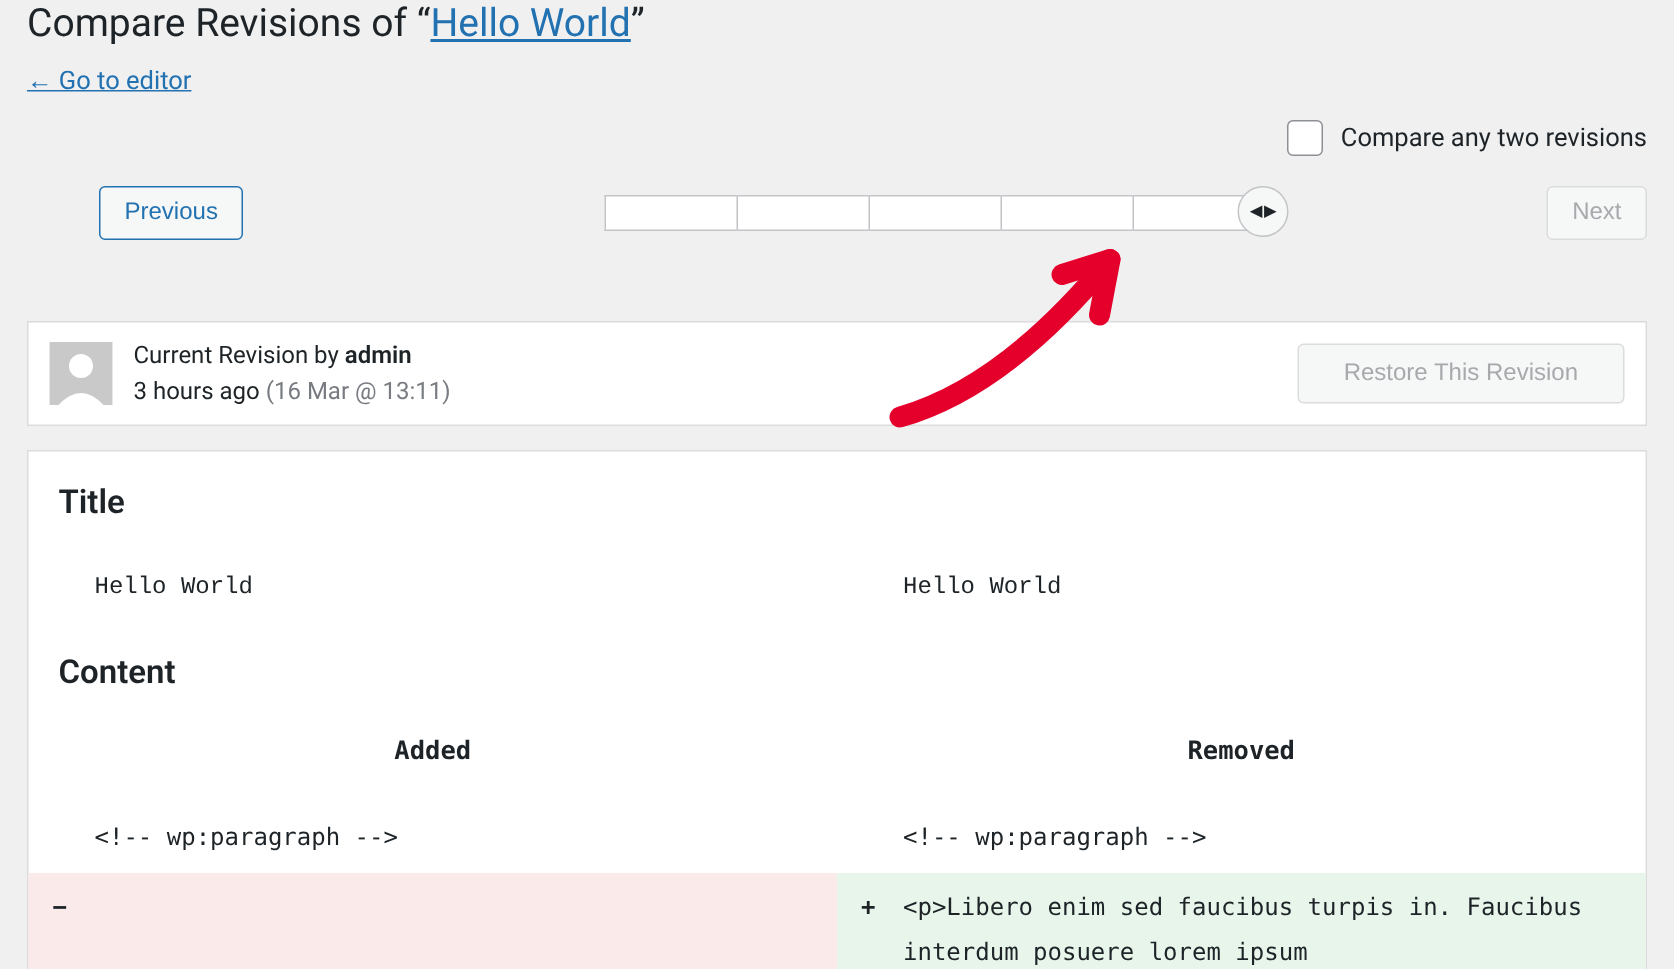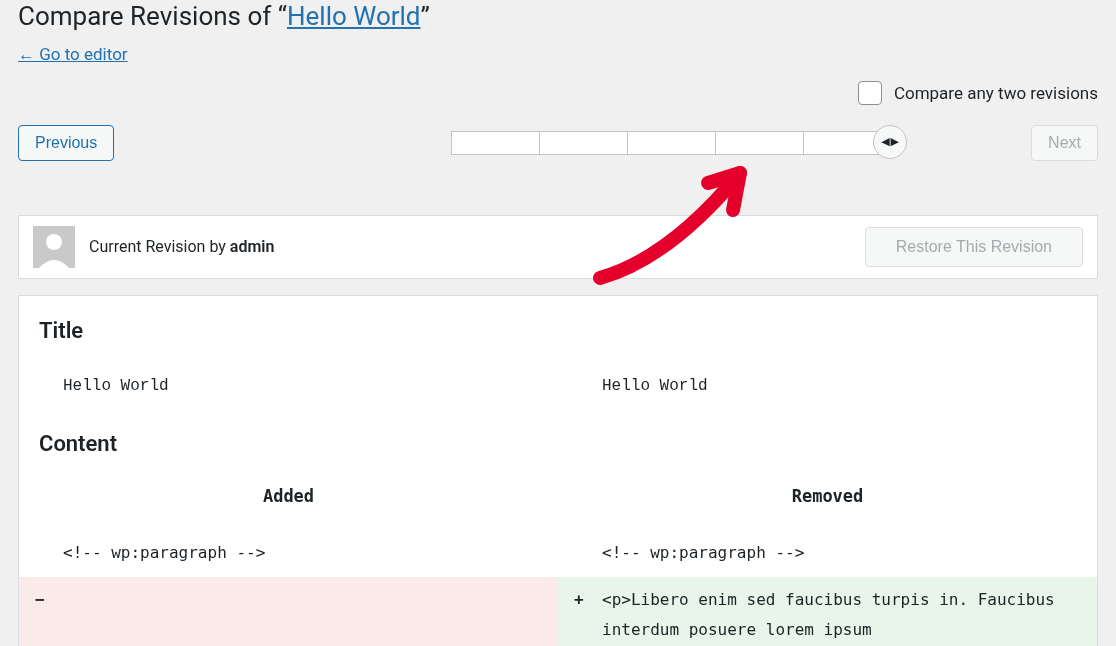--- a/index.html
+++ b/index.html
@@ -54,20 +54,21 @@
       position: relative;
     }
     .btn {
       background: #f6f7f7;
       border: 1px solid #2271b1;
       color: #2271b1;
       padding: 8px 16px;
       border-radius: 4px;
       font-size: 16px;
       cursor: pointer;
+      margin-left: 48px;
     }
     .btn.disabled {
       color: #a7aaad;
       border-color: #dcdcde;
       background: #f6f7f7;
       cursor: default;
     }
     .slider-track {
       position: relative;
       height: 24px;
@@ -232,20 +233,24 @@
       <svg viewBox="0 0 42 42">
           <rect width="42" height="42" fill="#c9c9c9"></rect>
           <circle cx="21" cy="16" r="8" fill="#fff"></circle>
           <path d="M6 42 Q21 26 36 42 Z" fill="#fff"></path>
         </svg>
     </div>
     <div class="meta-text">
       <div>
         <span>Current Revision by </span><strong>admin</strong>
       </div>
+      <div>
+        <span class="ago">3 hours ago</span>
+        <span class="stamp">(16 Mar @ 13:11)</span>
+      </div>
     </div>
   </div>
   <button class="restore-btn">Restore This Revision</button>
 </div>
 
 <div class="diff-panel">
 
   <div class="section-h">Title</div>
   <div class="row2">
     <div class="col">Hello World</div>

